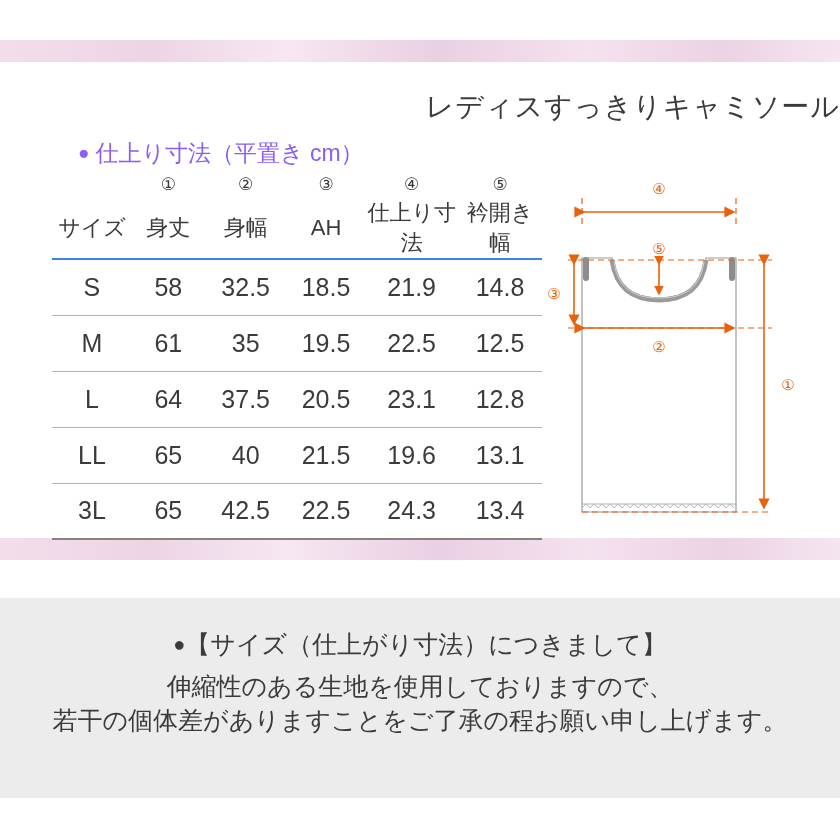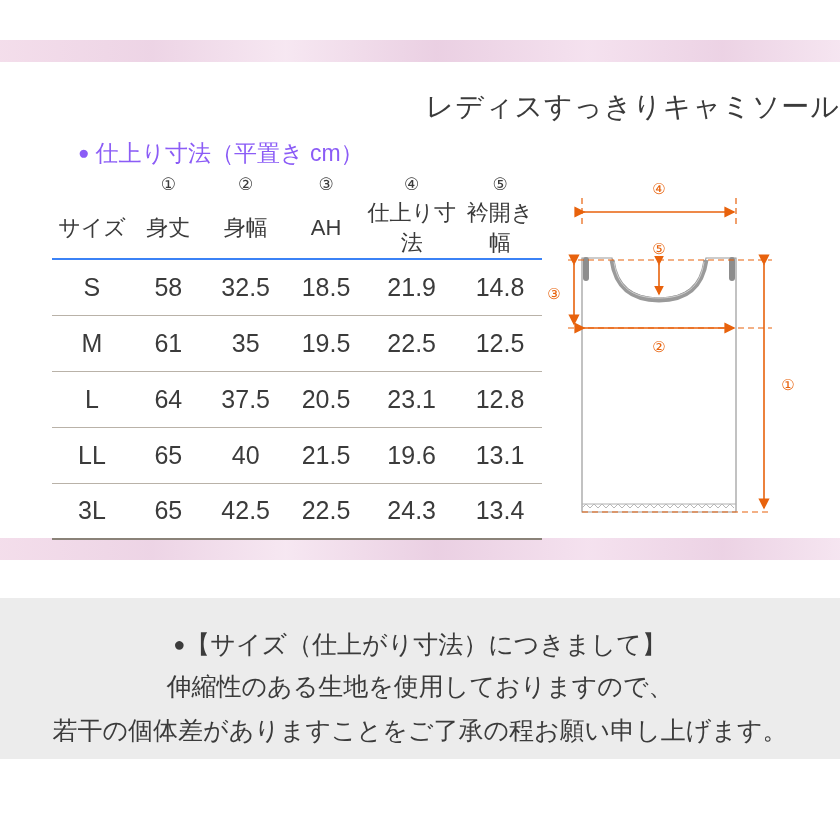--- a/index.html
+++ b/index.html
@@ -55,29 +55,29 @@
   col.c3{width:82px;}
   col.c4{width:98px;}
   col.c5{width:88px;}
 
   
   .diagram{position:absolute;left:536px;top:182px;width:290px;height:350px;}
   .diagram svg{display:block;}
 
   
   .note{
-    position:absolute;left:0;top:598px;width:840px;height:161px;
+    position:absolute;left:0;top:598px;width:840px;height:200px;
     background:#ececec;
   }
   .note .line{
     text-align:center;color:#3b3b3b;font-size:25px;line-height:1.0;
   }
   .note .l1{position:absolute;top:34px;left:0;width:840px;}
   .note .l2{position:absolute;top:76px;left:0;width:840px;}
-  .note .l3{position:absolute;top:120px;left:0;width:840px;text-align:center;}
+  .note .l3{position:absolute;top:110px;left:0;width:840px;text-align:center;}
   .note .bullet{font-size:20px;vertical-align:2px;}
 </style>
 </head>
 <body>
 
 <div class="page">
 
   <div class="band top"></div>
   <div class="band bottom"></div>
 

